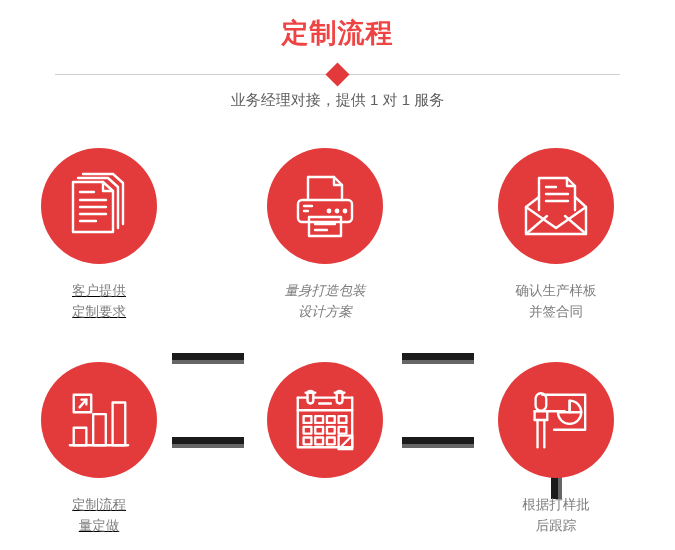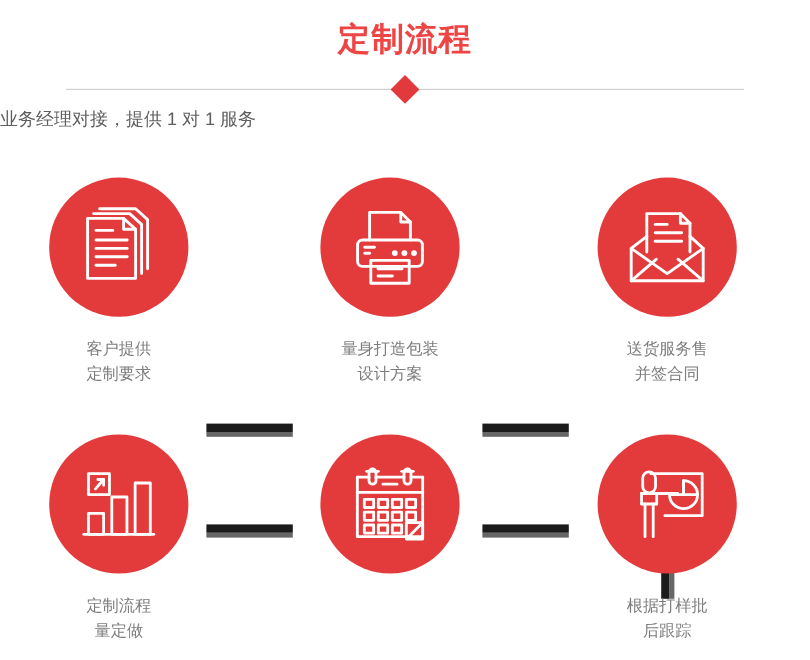--- a/index.html
+++ b/index.html
@@ -58,21 +58,21 @@
     width: 17px;
     height: 17px;
     background: #e23a3c;
     transform: rotate(45deg);
   }
   .subtitle {
     position: absolute;
     top: 89px;
     left: 0;
     width: 675px;
-    text-align: left;
+    text-align: center;
     font-size: 15px;
     color: #5e5e5e;
     line-height: 22px;
   }
 
   
   .flow {
     position: absolute;
     top: 130px;
     left: 0;
@@ -88,22 +88,22 @@
   .row-1 { top: 18px; }
   .row-2 { top: 232px; }
 
   .step {
     position: absolute;
     top: 0;
     width: 170px;
     height: 200px;
     text-align: center;
   }
-  .step-0 { left: 14px; }
-  .step-1 { left: 240px; }
+  .step-0 { left: 14px; text-decoration: underline; }
+  .step-1 { left: 240px; font-style: italic; }
   .step-2 { left: 471px; }
 
   .circle {
     position: relative;
     margin: 0 auto;
     width: 116px;
     height: 116px;
     border-radius: 50%;
     background: #e33b3c;
   }
@@ -254,21 +254,21 @@
             <line x1="26" y1="17" x2="36" y2="17"></line>
             <line x1="26" y1="24" x2="48" y2="24"></line>
             <line x1="26" y1="31" x2="48" y2="31"></line>
             <path d="M19 27 L6 37 V64 H66 V37 L55 27"></path>
             <path d="M6 37 L36 58 L66 37"></path>
             <path d="M6 64 L27 46"></path>
             <path d="M66 64 L45 46"></path>
           </g>
         </svg>
       </div>
-      <div class="step-label">送货服务售
+      <div class="step-label">确认生产样板
 并签合同</div>
     </div>
   </div>
 
   <div class="conn-v">
     <div class="bar-dark"></div>
     <div class="bar-grey"></div>
   </div>
 
   <div class="row row-2">

